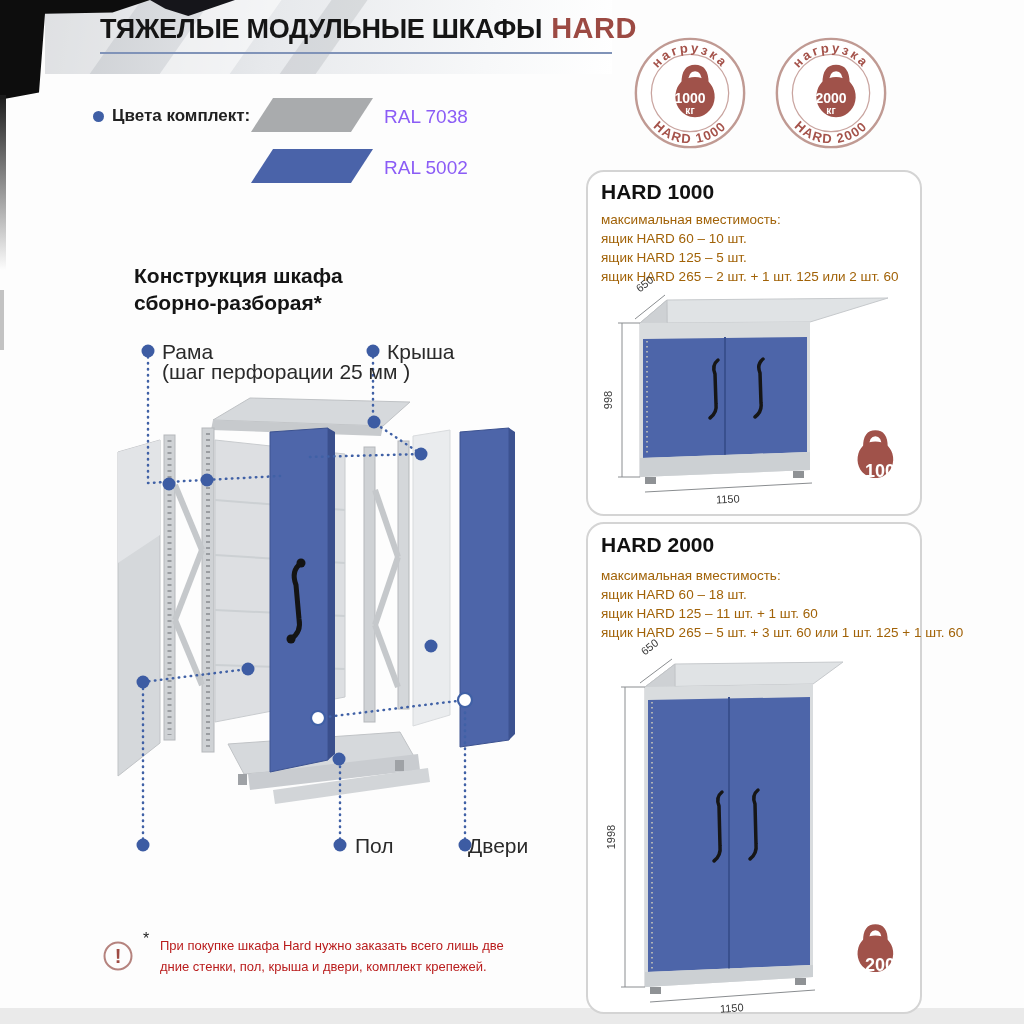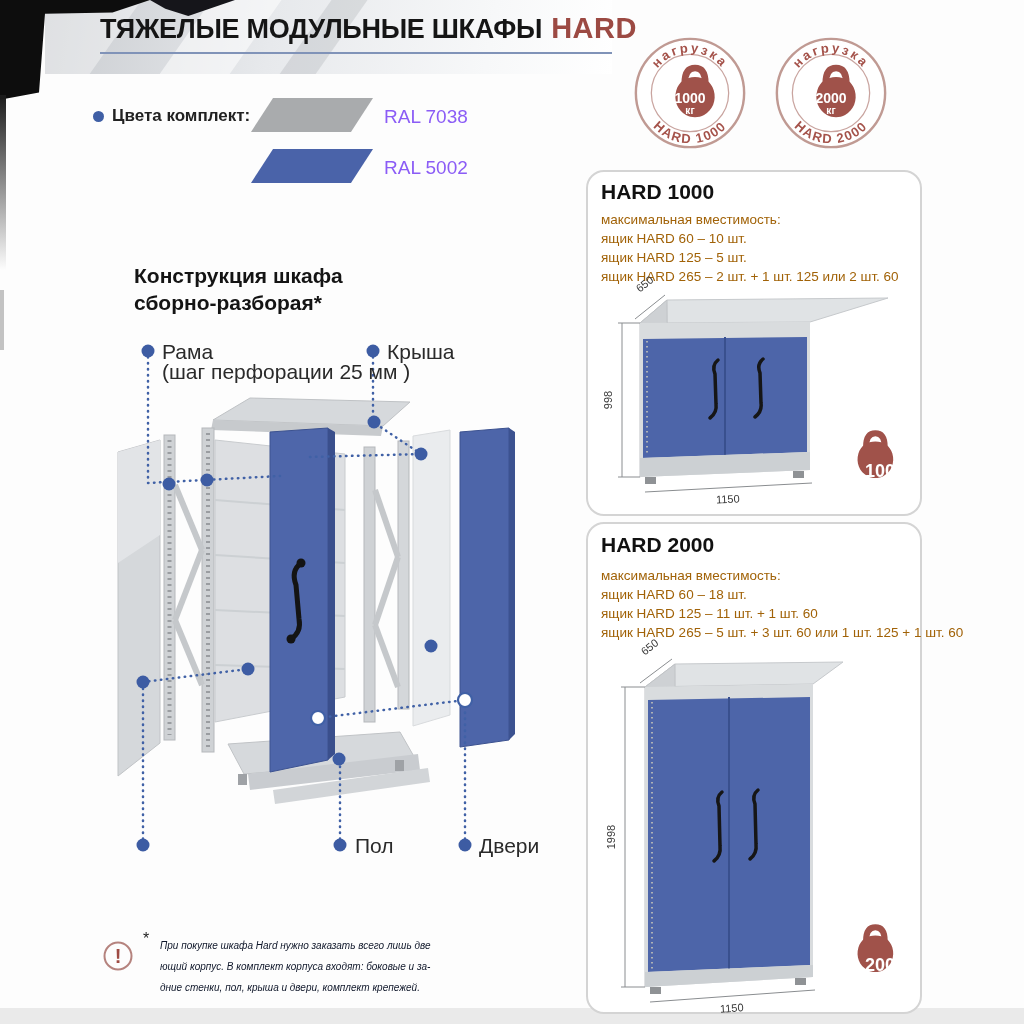--- a/index.html
+++ b/index.html
@@ -35,21 +35,21 @@
   .part-label{font-size:21px;color:#2a2a2a;line-height:20px;}
 
   
   .card{width:336px;border:2px solid #d4d4d4;border-radius:18px;background:#fff;box-sizing:border-box;}
   .card1{left:586px;top:170px;height:346px;}
   .card2{left:586px;top:522px;height:492px;}
   .card-title{font-size:21px;font-weight:800;color:#111;}
   .cap-line{font-size:13.5px;color:#a16207;line-height:19px;}
 
   
-  .foot-line{font-size:10px;color:#0f172a;line-height:21px;font-style:italic;}
+  .foot-line{font-size:13px;color:#b91c1c;line-height:21px;}
   .star{font-size:16px;color:#1c1c1c;}
 
   .bottom-strip{left:0;top:1008px;width:1024px;height:16px;background:#eaeaea;}
 
   svg text{font-family:"Liberation Sans","DejaVu Sans",sans-serif;}
   .dim-text{font-size:11px;fill:#3a3a3a;}
 </style>
 </head>
 <body>
 
@@ -222,21 +222,21 @@
         <circle cx="370" cy="365" r="7"></circle>
     </g>
   </svg>
 
   <div class="abs part-label" style="left:162px;top:342px">
     <div>Рама</div>
     <div>(шаг перфорации 25 мм )</div>
   </div>
   <div class="abs part-label" style="left:387px;top:342px">Крыша</div>
   <div class="abs part-label" style="left:355px;top:836px">Пол</div>
-  <div class="abs part-label" style="left:479px;top:836px">Двери</div>
+  <div class="abs part-label" style="left:468px;top:836px">Двери</div>
 
   <div class="abs card card1"></div>
   <div class="abs card-title" style="left:601px;top:180px">HARD 1000</div>
   <div class="abs cap-line" style="left:601px;top:210px">максимальная вместимость:</div>
   <div class="abs cap-line" style="left:601px;top:229px">ящик HARD 60 – 10 шт.</div>
   <div class="abs cap-line" style="left:601px;top:248px">ящик HARD 125 – 5 шт.</div>
   <div class="abs cap-line" style="left:601px;top:267px">ящик HARD 265 – 2 шт. + 1 шт. 125 или 2 шт. 60</div>
 
   <svg class="abs" style="left:595px;top:275px" width="320" height="235" viewBox="0 0 320 235">
     <polygon points="45,48 215,47 293,23 72,25" fill="#e0e3e5" stroke="#c6c9cc" stroke-width="1"></polygon>
@@ -309,17 +309,16 @@
     <text x="37" y="67" font-size="13" font-weight="bold" fill="#fff" text-anchor="middle">кг</text>
   </svg>
 
   <svg class="abs" style="left:102px;top:940px" width="32" height="32" viewBox="0 0 32 32">
     <circle cx="16" cy="16" r="13.5" fill="none" stroke="#b5837e" stroke-width="2"></circle>
     <text x="16" y="23" font-size="20" font-weight="bold" fill="#9e4b43" text-anchor="middle">!</text>
   </svg>
   <div class="abs star" style="left:143px;top:930px">*</div>
   <div class="abs" style="left:160px;top:935px">
     <div class="foot-line">При покупке шкафа Hard нужно заказать всего лишь две</div>
-    <div class="foot-line">ющий корпус. В комплект корпуса входят: боковые и за-</div>
     <div class="foot-line">дние стенки, пол, крыша и двери, комплект крепежей.</div>
   </div>
 
 </div>
 
 </body></html>

